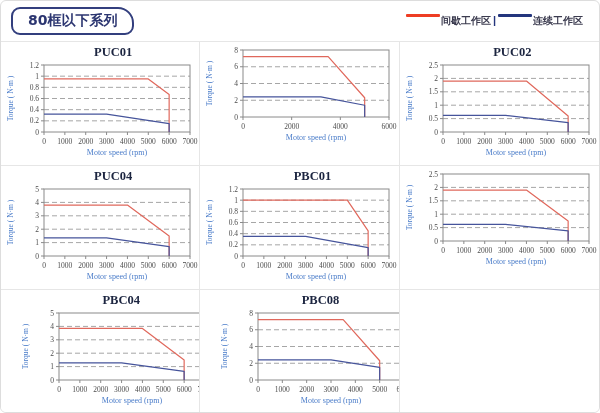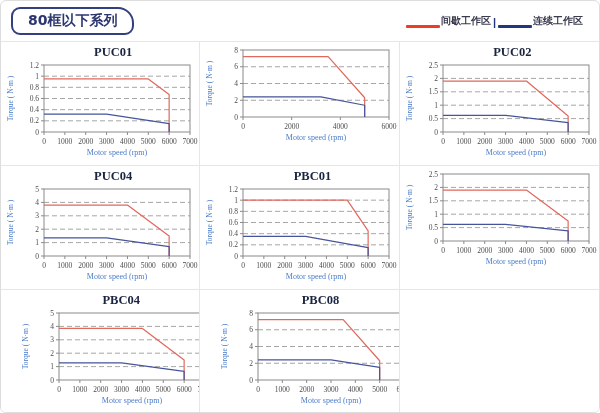--- a/index.html
+++ b/index.html
@@ -9,21 +9,21 @@
     font-family:"Liberation Sans",sans-serif;position:relative;
   }
   
   .header{height:40px;display:flex;align-items:center;justify-content:space-between;
     padding:0 16px 0 10px;box-sizing:border-box;}
   .title-box{
     display:inline-block;border:2px solid #333f7e;border-radius:9px 16px 9px 9px;
     padding:3px 15px;font-size:14px;font-weight:bold;color:#2b3570;
     font-family:"DejaVu Sans","Liberation Sans",sans-serif;
   }
-  .legend{display:flex;align-items:flex-end;gap:1px;font-size:10px;font-weight:bold;color:#3b3b4f;}
+  .legend{display:flex;align-items:flex-start;gap:1px;font-size:10px;font-weight:bold;color:#3b3b4f;}
   .legend .swatch{width:34px;height:3px;border-radius:1px;display:inline-block;}
   .legend .sep{color:#24357d;font-weight:bold;font-size:11px;padding:0 1px;}
   
   .grid{
     display:grid;grid-template-columns:1fr 1fr 1fr;grid-template-rows:124px 124px 1fr;
     border-top:1px solid #e6e6e6;height:373px;box-sizing:border-box;
   }
   .cell{border-right:1px solid #e6e6e6;border-bottom:1px solid #e6e6e6;
     box-sizing:border-box;padding-top:3px;overflow:hidden;background:#fff;}
   .cell:nth-child(3n){border-right:none;}

